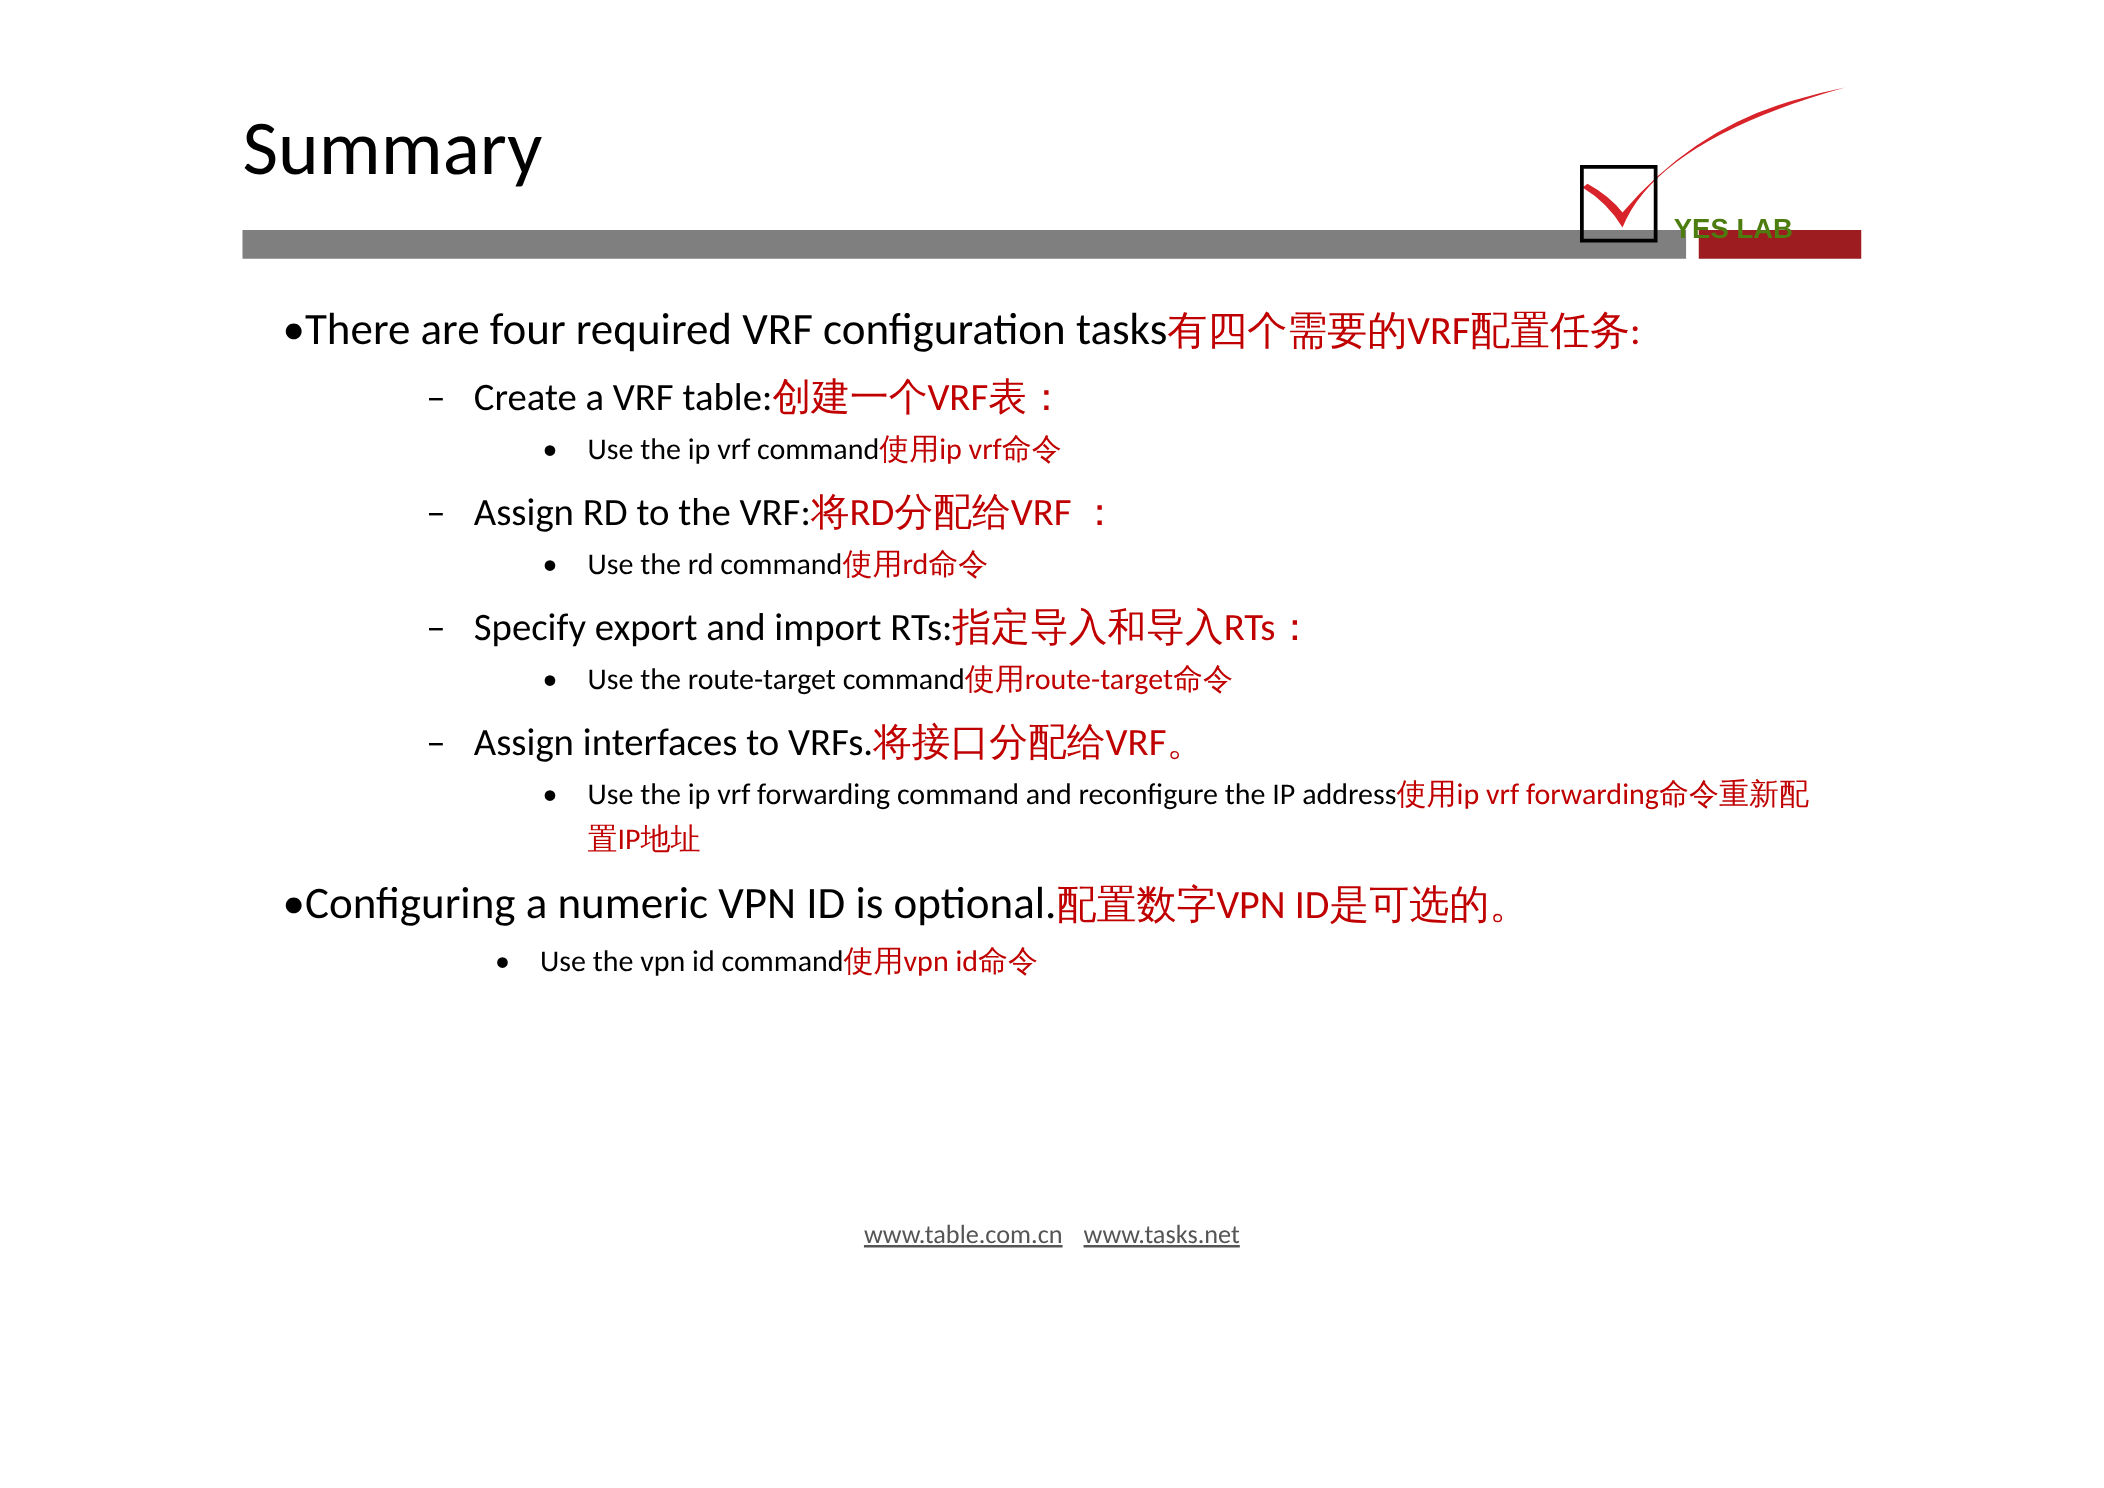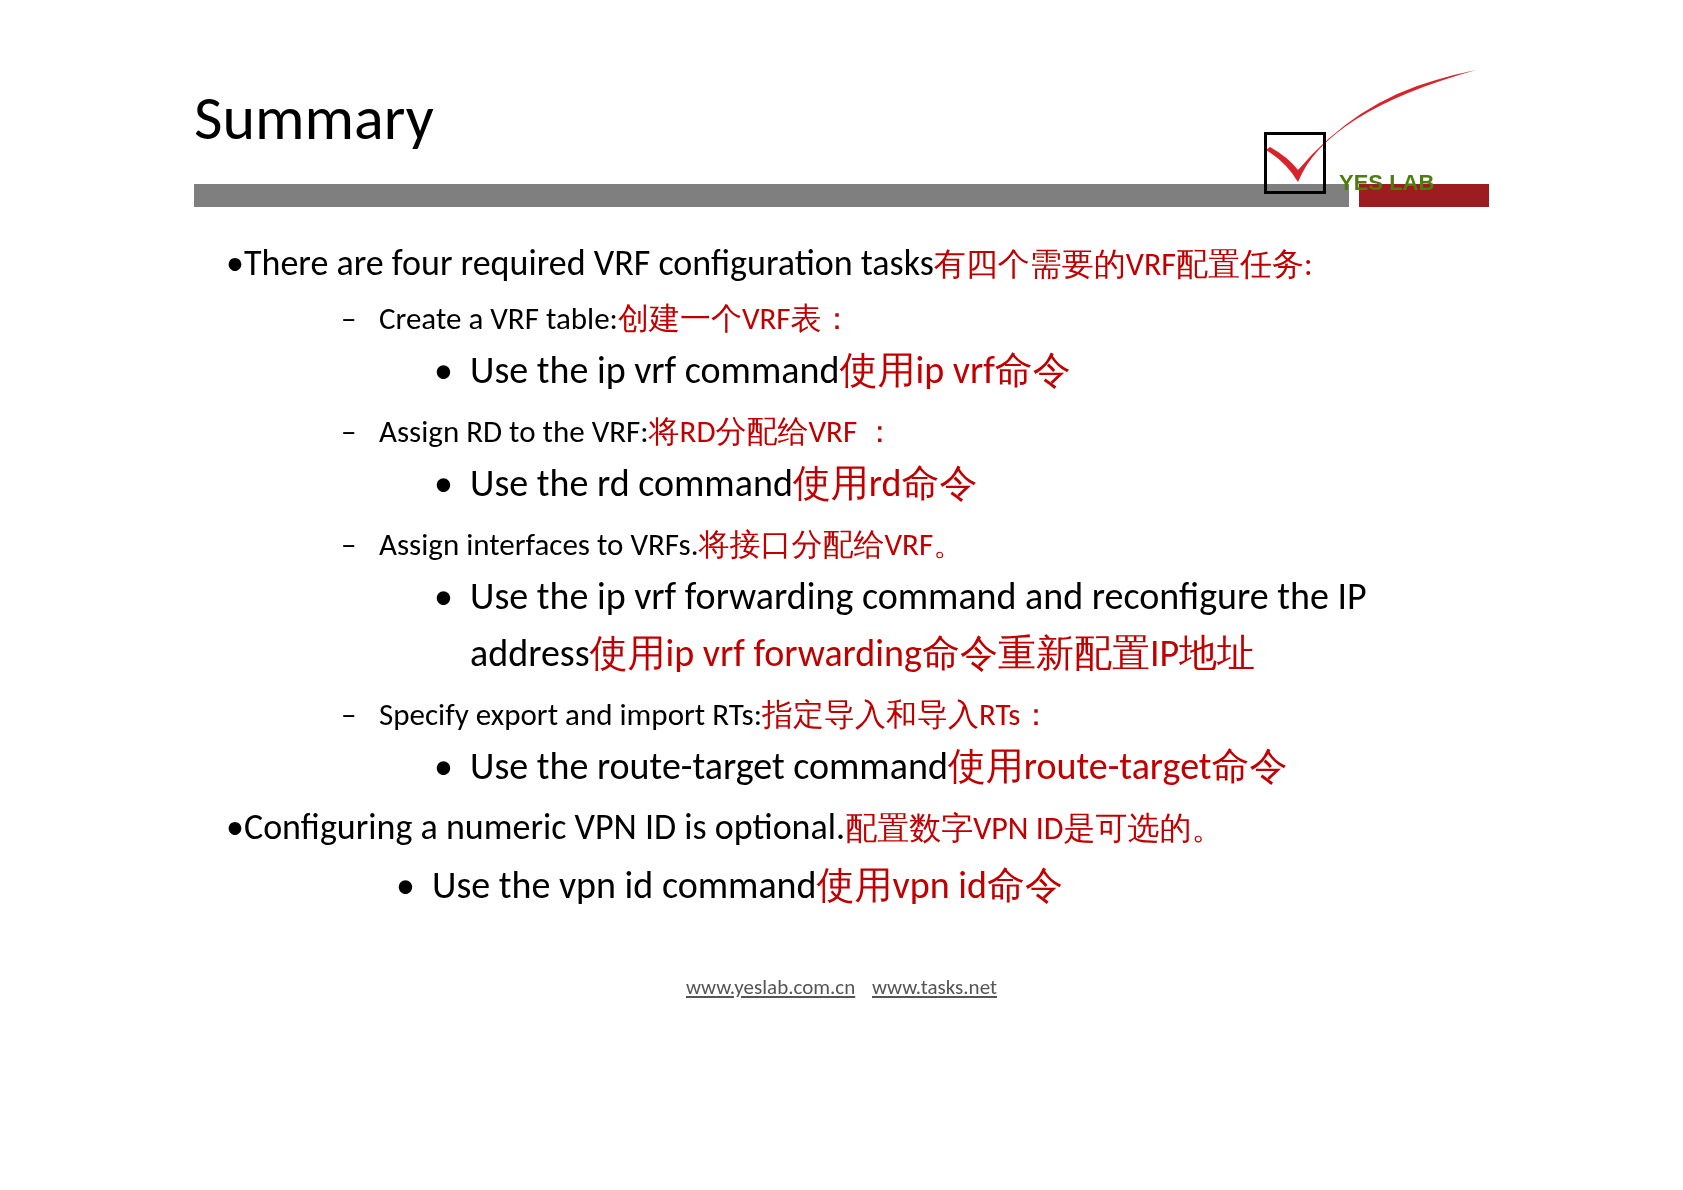--- a/index.html
+++ b/index.html
@@ -114,21 +114,21 @@
       color: #000;
     }
     .dash-item .red-inline {
       color: #c00000;
     }
     .bullet-list {
       list-style: none;
       margin-left: 55px;
     }
     .bullet-item {
-      font-size: 38px;
+      font-size: 24px;
       color: #000;
       line-height: 1.5;
       position: relative;
       padding-left: 36px;
       margin-bottom: 8px;
     }
     .bullet-item::before {
       content: "•";
       position: absolute;
       left: 0;
@@ -199,48 +199,48 @@
       <li class="dash-item">
         <span>Assign RD to the VRF:</span><span class="red-inline">将RD分配给VRF ：</span>
         <ul class="bullet-list">
           <li class="bullet-item">
             <span>Use the rd command</span><span class="red-inline">使用rd命令</span>
           </li>
         </ul>
       </li>
 
       <li class="dash-item">
+        <span>Specify export and import RTs:</span><span class="red-inline">指定导入和导入RTs：</span>
+        <ul class="bullet-list">
+          <li class="bullet-item">
+            <span>Use the route-target command</span><span class="red-inline">使用route-target命令</span>
+          </li>
+        </ul>
+      </li>
+
+      <li class="dash-item">
         <span>Assign interfaces to VRFs.</span><span class="red-inline">将接口分配给VRF。</span>
         <ul class="bullet-list">
           <li class="bullet-item">
             <span>Use the ip vrf forwarding command and reconfigure the IP  address</span><span class="red-inline">使用ip vrf forwarding命令重新配置IP地址</span>
-          </li>
-        </ul>
-      </li>
-
-      <li class="dash-item">
-        <span>Specify export and import RTs:</span><span class="red-inline">指定导入和导入RTs：</span>
-        <ul class="bullet-list">
-          <li class="bullet-item">
-            <span>Use the route-target command</span><span class="red-inline">使用route-target命令</span>
           </li>
         </ul>
       </li>
     </ul>
 
     <div class="main-bullet second-main">
       •<span>Configuring a numeric VPN ID is optional.</span><span class="red-inline">配置数字VPN ID是可选的。</span>
     </div>
 
     <ul class="bullet-list-indent">
       <li class="bullet-item">
         <span>Use the vpn id command</span><span class="red-inline">使用vpn id命令</span>
       </li>
     </ul>
 
   </div>
 
   <div class="footer-links">
-    <a>www.yeslab.com.cn</a>
+    <a>www.table.com.cn</a>
     <a>www.tasks.net</a>
   </div>
 
 </div>
 
 </body></html>

